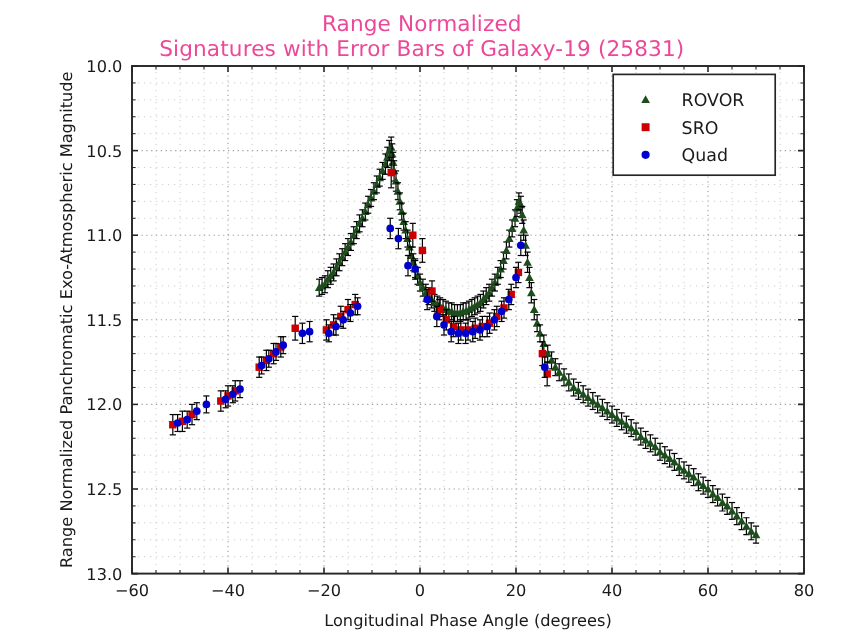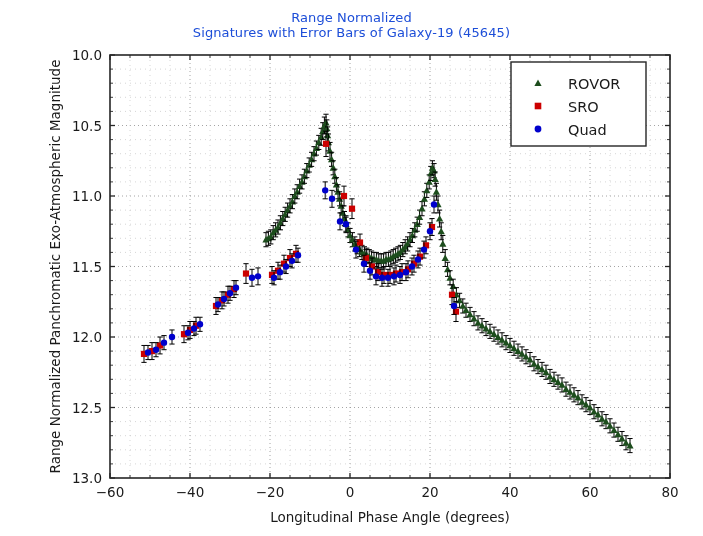--- a/index.html
+++ b/index.html
@@ -22,22 +22,22 @@
   }
   .title-block {
     position: absolute;
     left: 0;
     top: 10px;
     width: 703px;
     text-align: center;
     line-height: 1.18;
   }
   .title-line {
-    font-size: 13px;
-    color: #1d4ed8;
+    font-size: 18px;
+    color: #ec4899;
     letter-spacing: 0.1px;
   }
   #plot-svg {
     position: absolute;
     left: 0;
     top: 0;
   }
   .ytick-label, .xtick-label {
     font-size: 13.5px;
     fill: #1a1a1a;
@@ -54,21 +54,21 @@
     font-family: "DejaVu Sans", sans-serif;
   }
 </style>
 </head>
 <body>
 
 <div id="figure">
 
   <div class="title-block">
     <div class="title-line">Range Normalized</div>
-    <div class="title-line">Signatures with Error Bars of Galaxy-19 (45645)</div>
+    <div class="title-line">Signatures with Error Bars of Galaxy-19 (25831)</div>
   </div>
 
   <svg id="plot-svg" width="703" height="536">
       <rect x="110" y="55" width="560" height="423" fill="#ffffff"></rect>
       <g>
         <line x1="190" y1="55" x2="190" y2="478" stroke="#9a9a9a" stroke-width="0.9" stroke-dasharray="1,3"></line>
         <line x1="270" y1="55" x2="270" y2="478" stroke="#9a9a9a" stroke-width="0.9" stroke-dasharray="1,3"></line>
         <line x1="350" y1="55" x2="350" y2="478" stroke="#9a9a9a" stroke-width="0.9" stroke-dasharray="1,3"></line>
         <line x1="430" y1="55" x2="430" y2="478" stroke="#9a9a9a" stroke-width="0.9" stroke-dasharray="1,3"></line>
         <line x1="510" y1="55" x2="510" y2="478" stroke="#9a9a9a" stroke-width="0.9" stroke-dasharray="1,3"></line>

